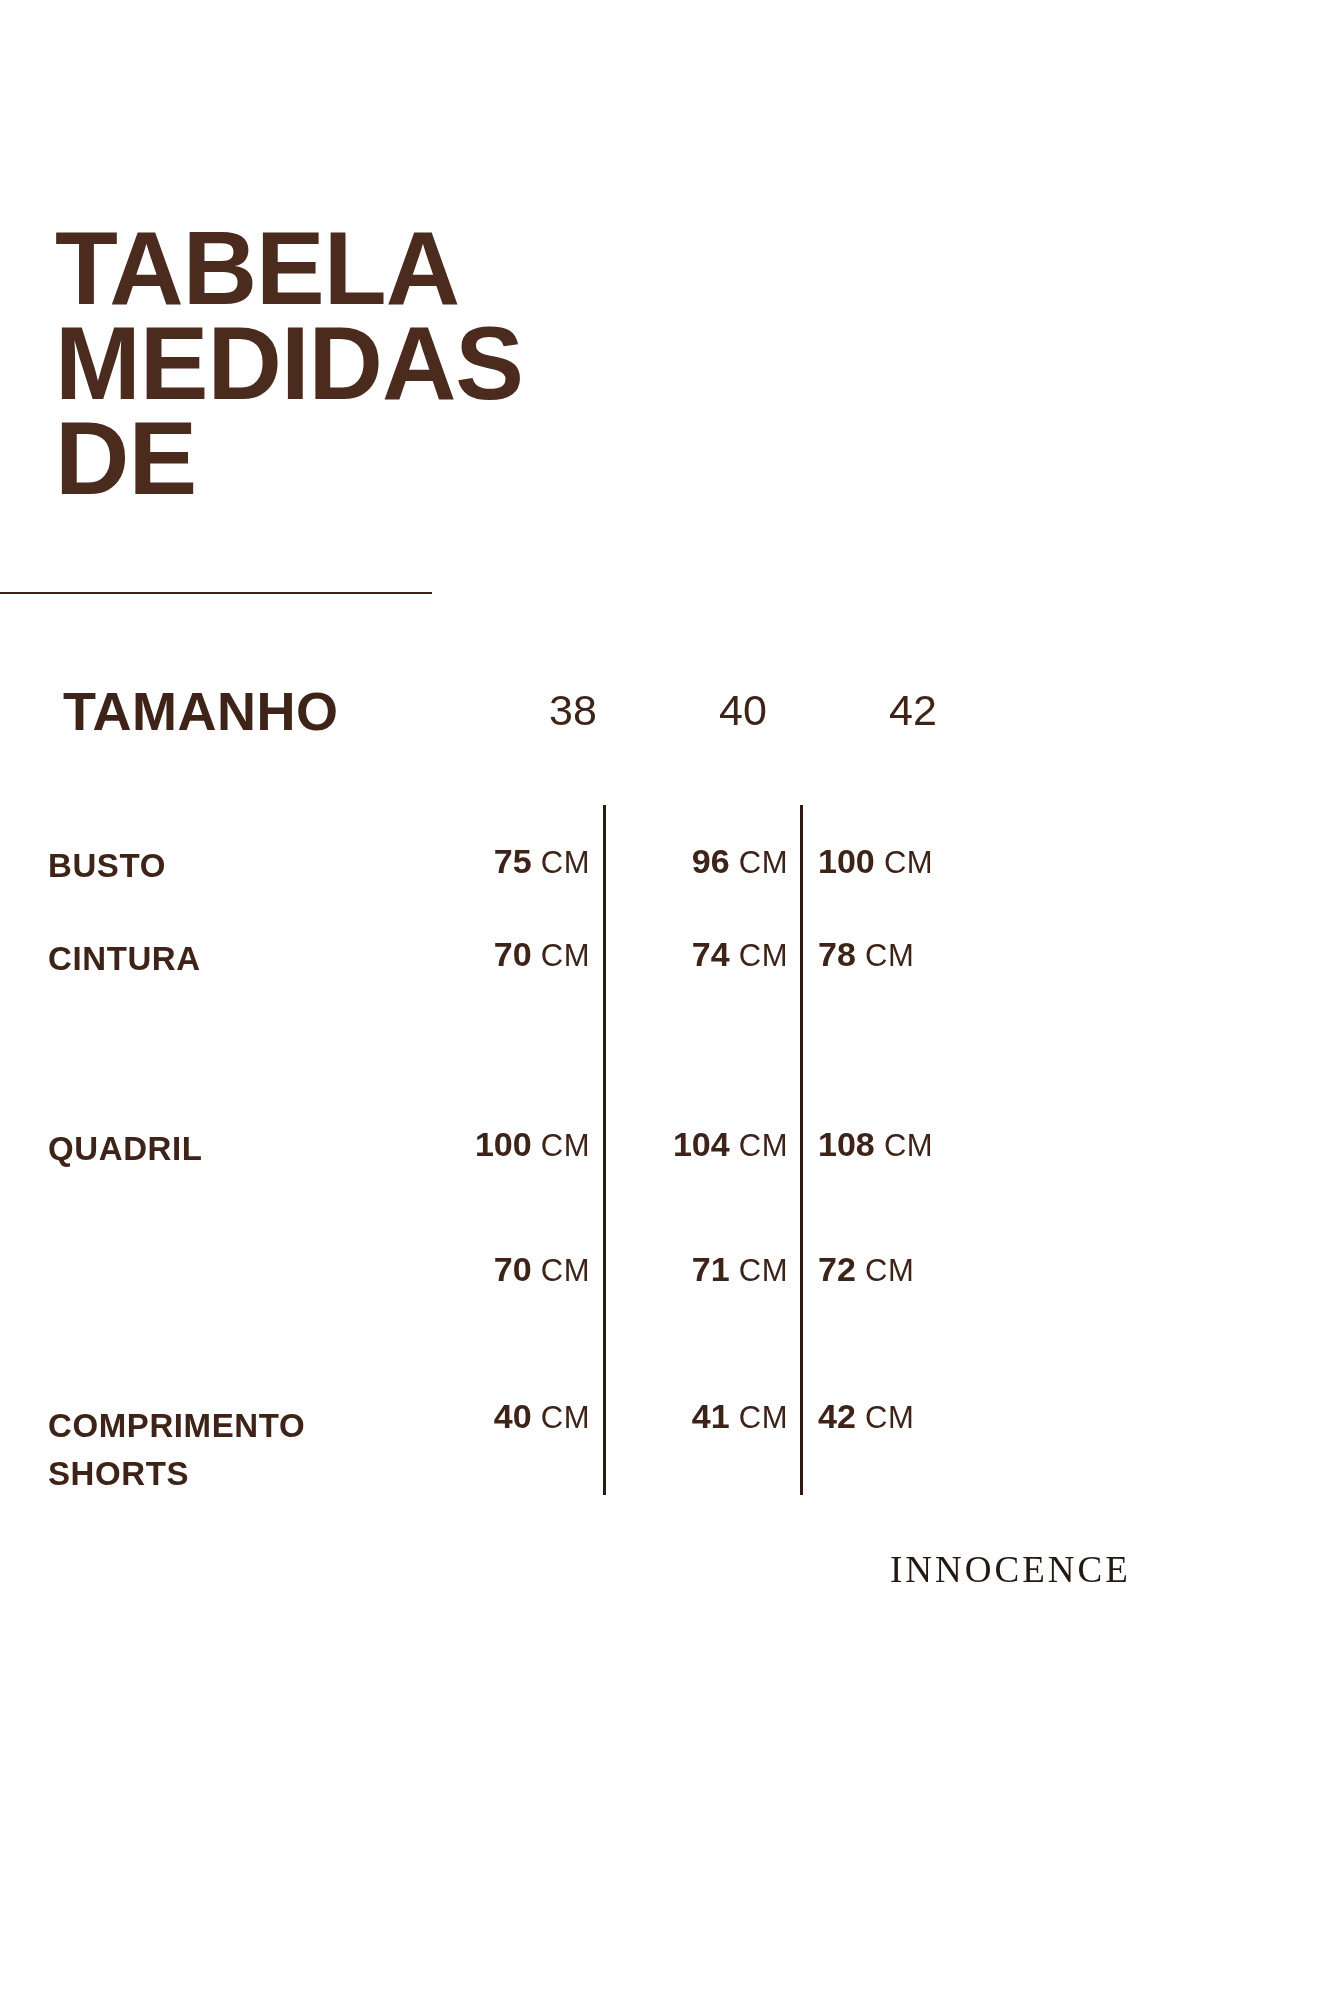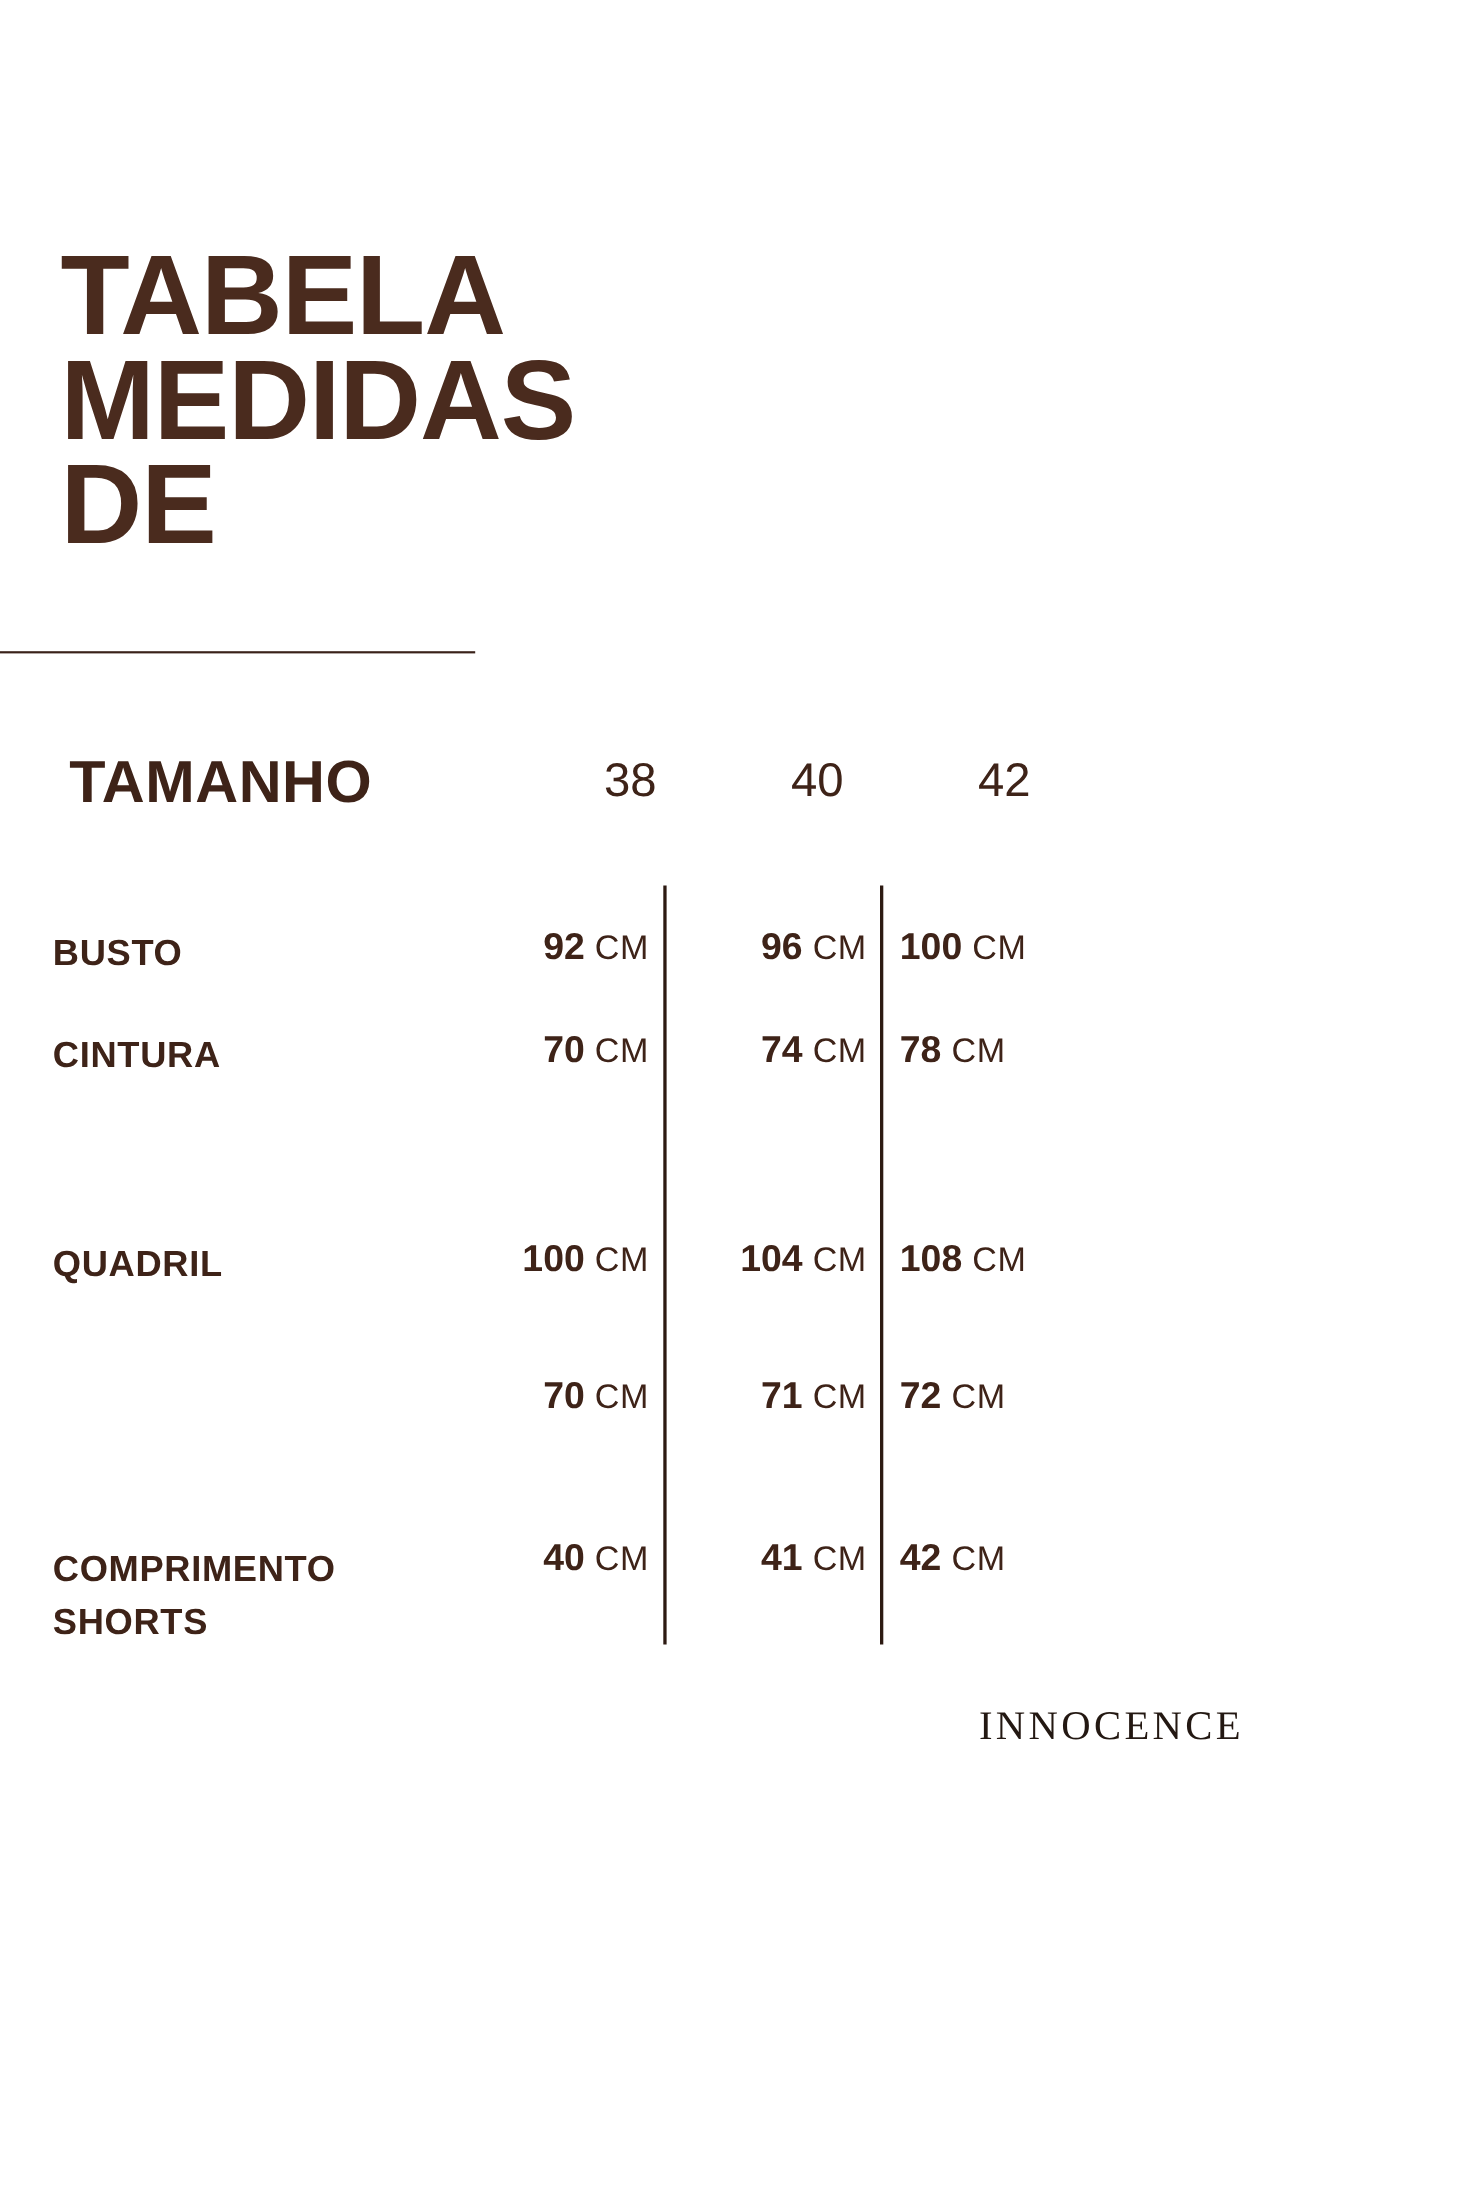--- a/index.html
+++ b/index.html
@@ -183,21 +183,21 @@
     <div class="size-col c2">40</div>
     <div class="size-col c3">42</div>
   </div>
 
   <div class="vline v1"></div>
   <div class="vline v2"></div>
 
   <div class="row r0">
     <div class="row-label">BUSTO</div>
     <div class="cell c1">
-      <span class="num">92</span>
+      <span class="num">75</span>
       <span class="unit">CM</span>
     </div>
     <div class="cell c2">
       <span class="num">96</span>
       <span class="unit">CM</span>
     </div>
     <div class="cell c3">
       <span class="num">100</span>
       <span class="unit">CM</span>
     </div>

